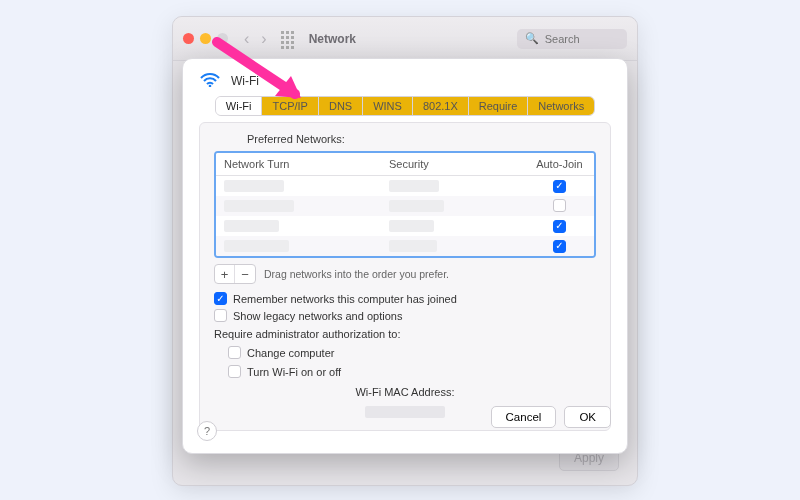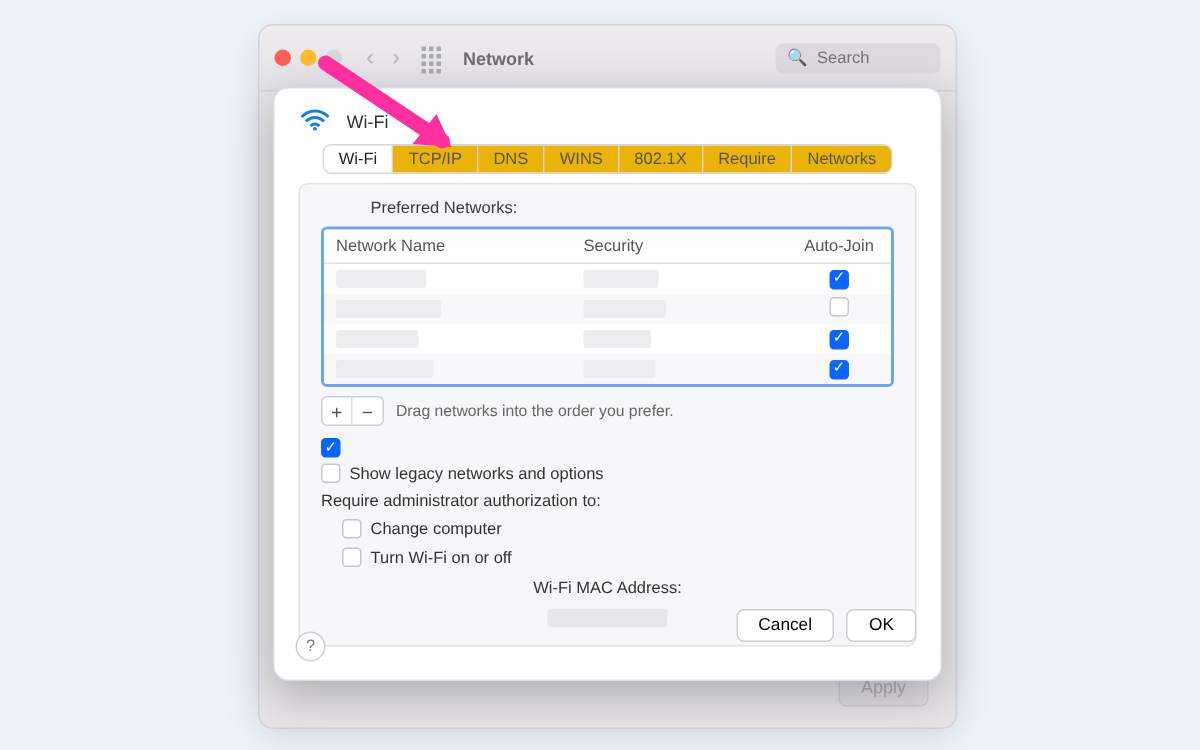--- a/index.html
+++ b/index.html
@@ -247,21 +247,21 @@
           <div class="tab">Require</div>
           <div class="tab">Networks</div>
         </div>
       </div>
 
       <div class="pane">
         <div class="label">Preferred Networks:</div>
 
         <div class="tablewrap">
           <div class="thead">
-            <div class="th col-name">Network Name</div>
+            <div class="th col-name">Network Turn</div>
             <div class="th col-sec">Security</div>
             <div class="th col-auto">Auto-Join</div>
           </div>
           <div class="tbody">
             <div class="trow">
               <div class="td col-name">
                   <div class="blur" style="width:60px"></div>
                 </div>
               <div class="td col-sec">
                   <div class="blur" style="width:50px"></div>
@@ -301,20 +301,21 @@
         <div class="addremove">
           <div class="pmgroup">
             <div class="pm">+</div>
             <div class="pm">−</div>
           </div>
           <span class="hint">Drag networks into the order you prefer.</span>
         </div>
 
         <div class="optrow">
           <span class="chk on"></span>
+          <span>Remember networks this computer has joined</span>
         </div>
         <div class="optrow" style="margin-top:4px">
           <span class="chk"></span>
           <span>Show legacy networks and options</span>
         </div>
 
         <div class="optrow" style="margin-top:6px">
           <span>Require administrator authorization to:</span>
         </div>
         <div class="optrow indent">

